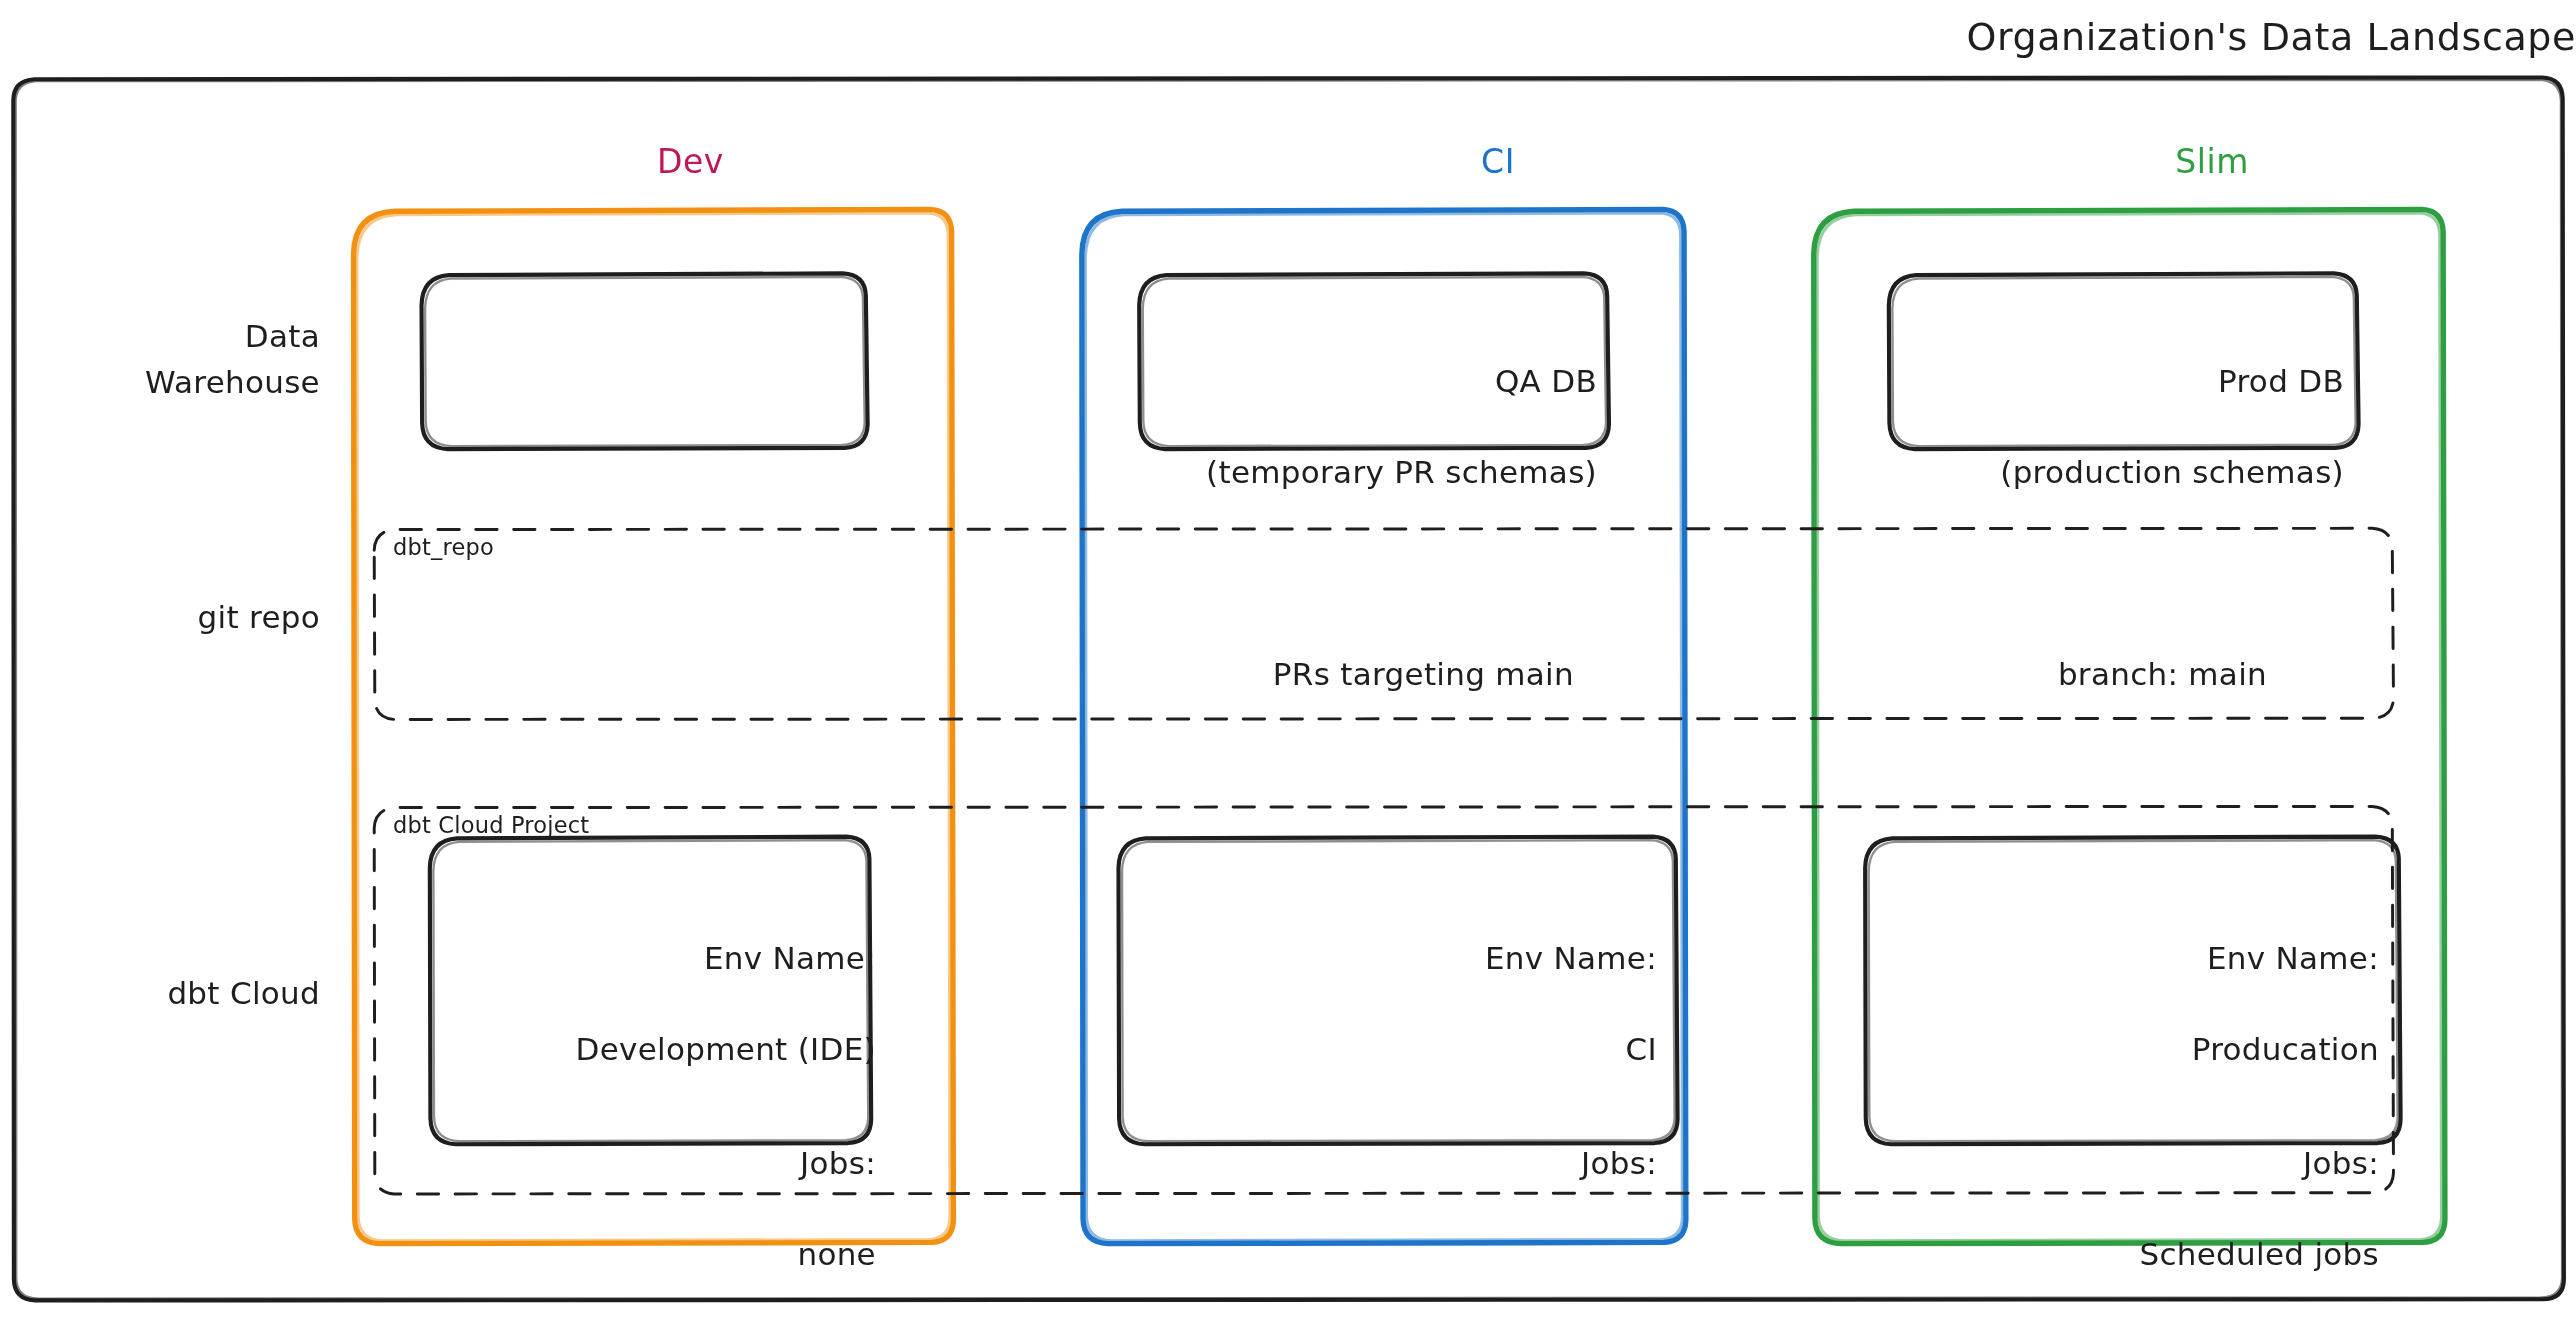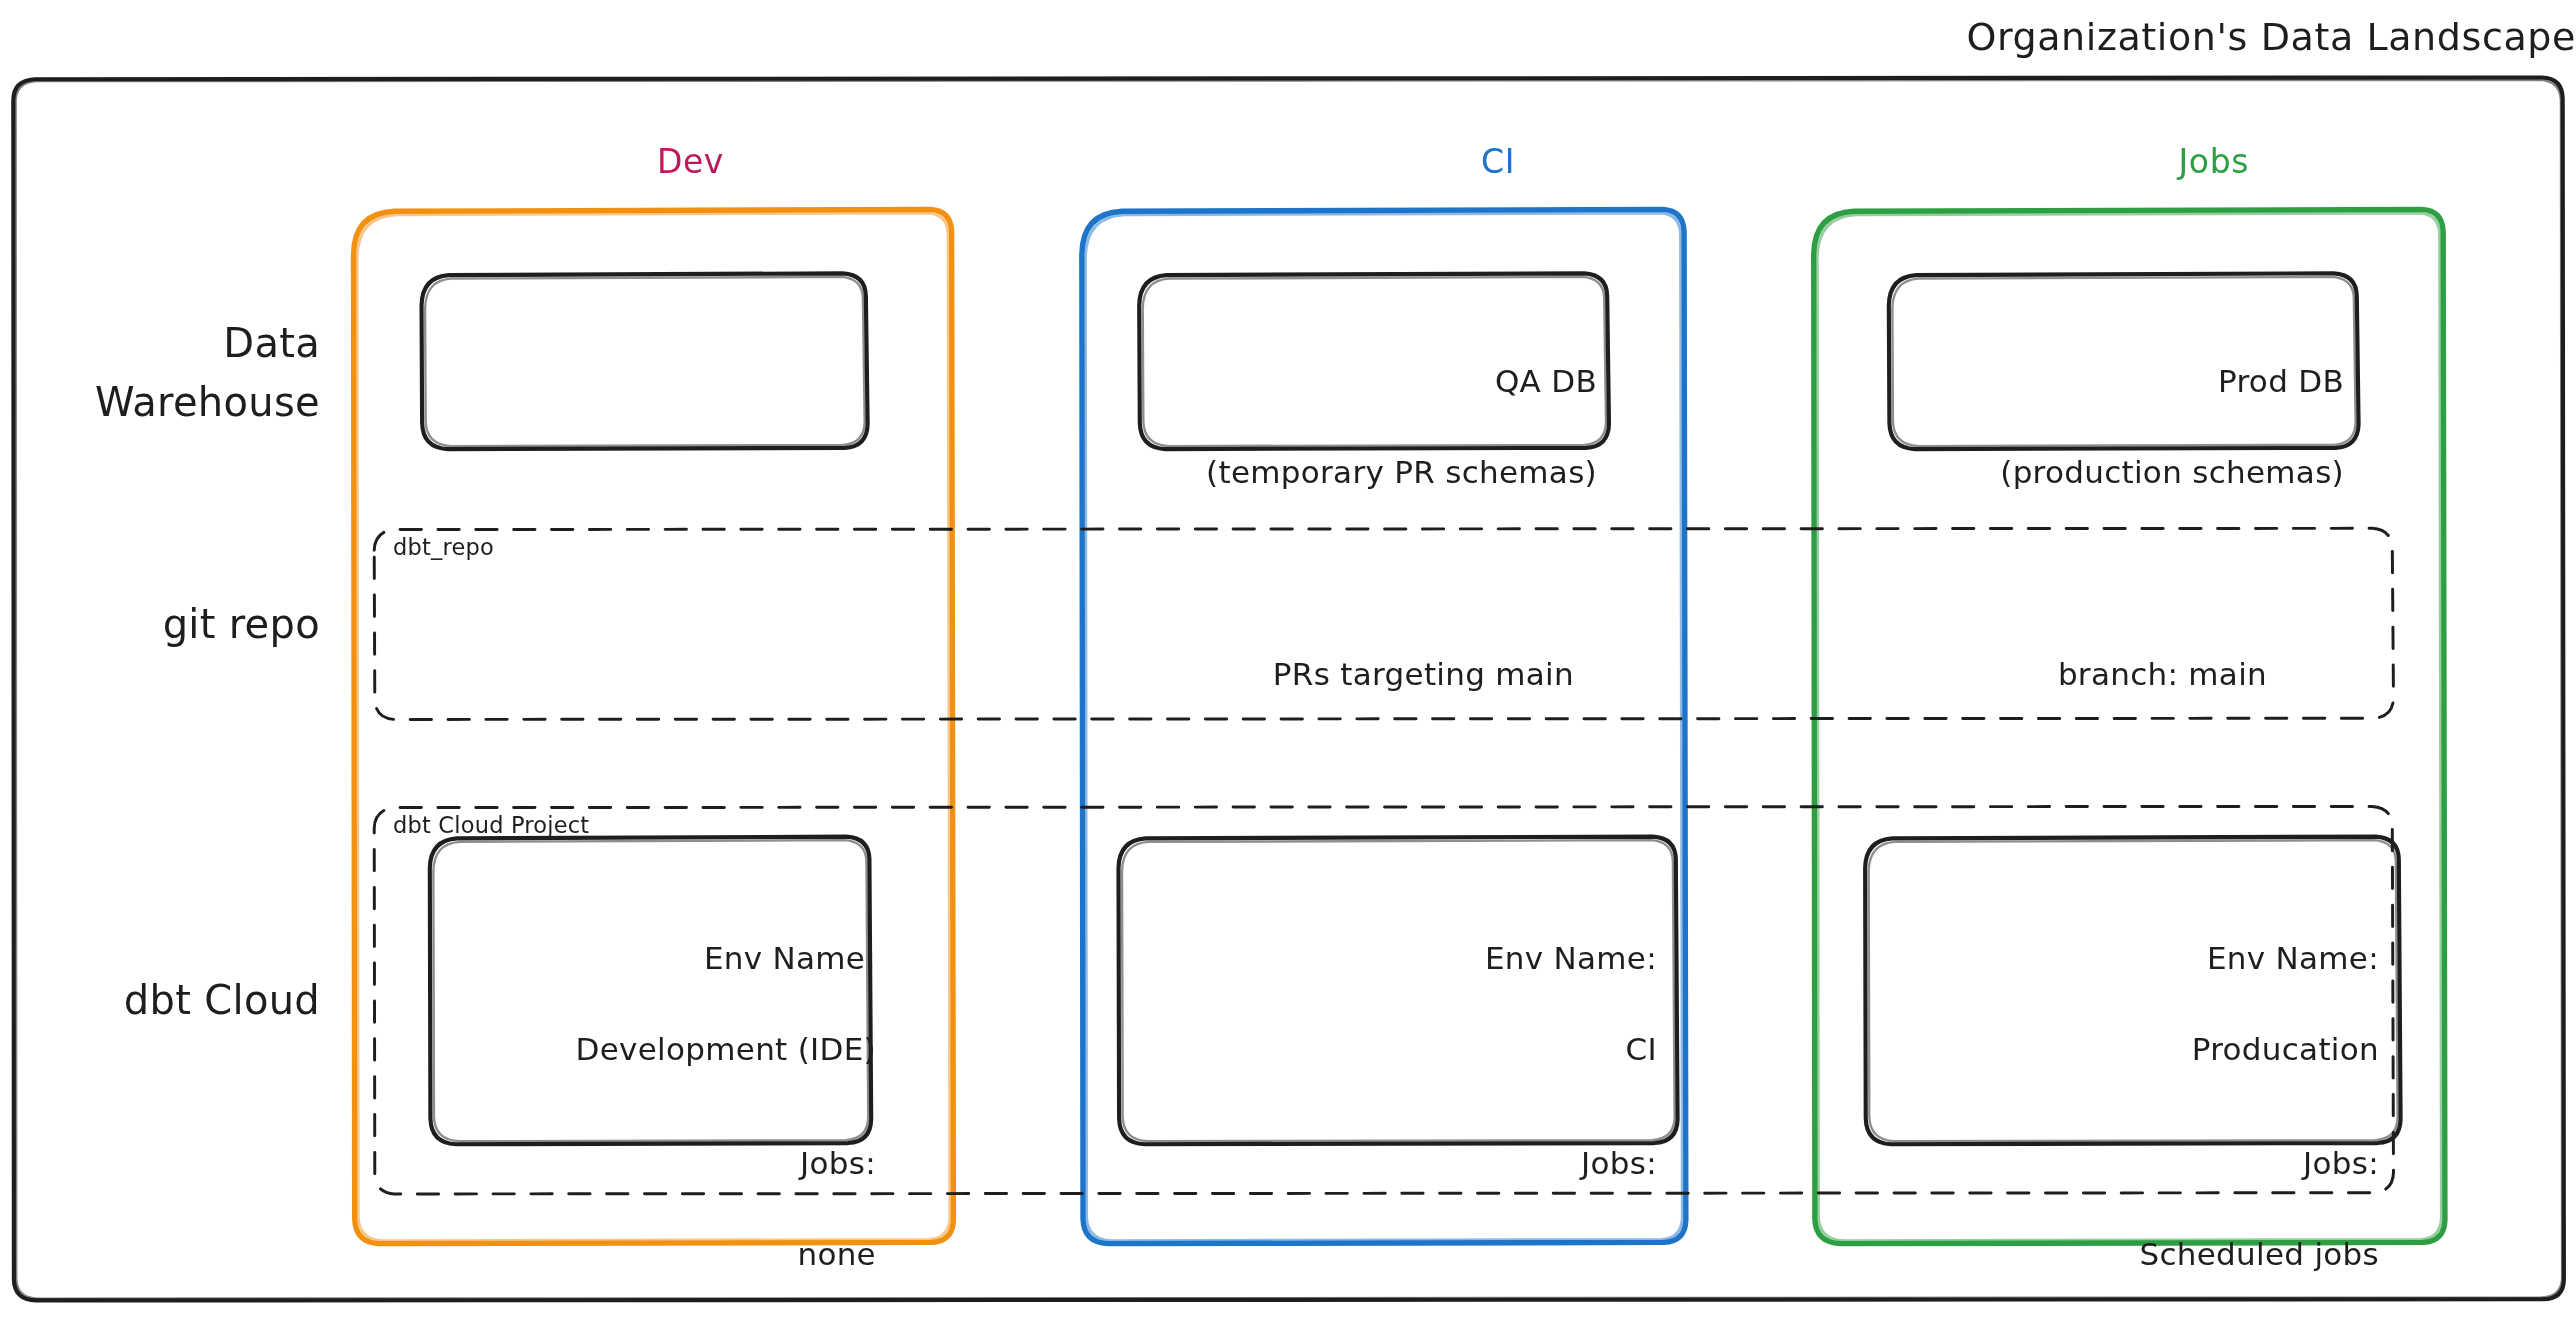--- a/index.html
+++ b/index.html
@@ -51,21 +51,21 @@
 
   .col-header {
     font-size: 33px;
     letter-spacing: 0.6px;
   }
   #col-header-dev  { left:  452px; top: 139px; width: 272px; color: #be185d; }
   #col-header-ci   { left: 1243px; top: 139px; width: 272px; color: #1D74C8; }
   #col-header-prod { left: 1977px; top: 139px; width: 272px; color: #2D9E41; }
 
   .row-label {
-    font-size: 40px;
+    font-size: 31px;
     line-height: 1.48;
   }
   #row-label-warehouse { left:  36px; top: 314px;  width: 284px; }
   #row-label-git       { left:  36px; top: 595px; width: 284px; }
   #row-label-dbt       { left:  36px; top: 971px; width: 284px; }
 
   .group-label {
     position: absolute;
     font-size: 22.5px;
     color: #1e1e1e;
@@ -160,21 +160,21 @@
         <path d="M3158 1472 Q3159 1426 3202 1423 L4011 1420 Q4048 1422 4049 1456 L4052 1889 Q4051 1925 4014 1927 L3202 1929 Q3160 1927 3159 1887 Z" stroke-width="4" opacity="0.5"></path>
       </g>
 
     </g>
   </svg>
 
   <div class="txt" id="diagram-title">Organization's Data Landscape</div>
 
   <div class="txt col-header" id="col-header-dev">Dev</div>
   <div class="txt col-header" id="col-header-ci">CI</div>
-  <div class="txt col-header" id="col-header-prod">Jobs</div>
+  <div class="txt col-header" id="col-header-prod">Slim</div>
 
   <div class="txt row-label" id="row-label-warehouse">Data
 Warehouse</div>
   <div class="txt row-label" id="row-label-git">git repo</div>
   <div class="txt row-label" id="row-label-dbt">dbt Cloud</div>
 
   <div class="group-label" id="group-label-repo">dbt_repo</div>
   <div class="group-label" id="group-label-project">dbt Cloud Project</div>
 
   <div class="txt node-text" id="node-qa-db">

